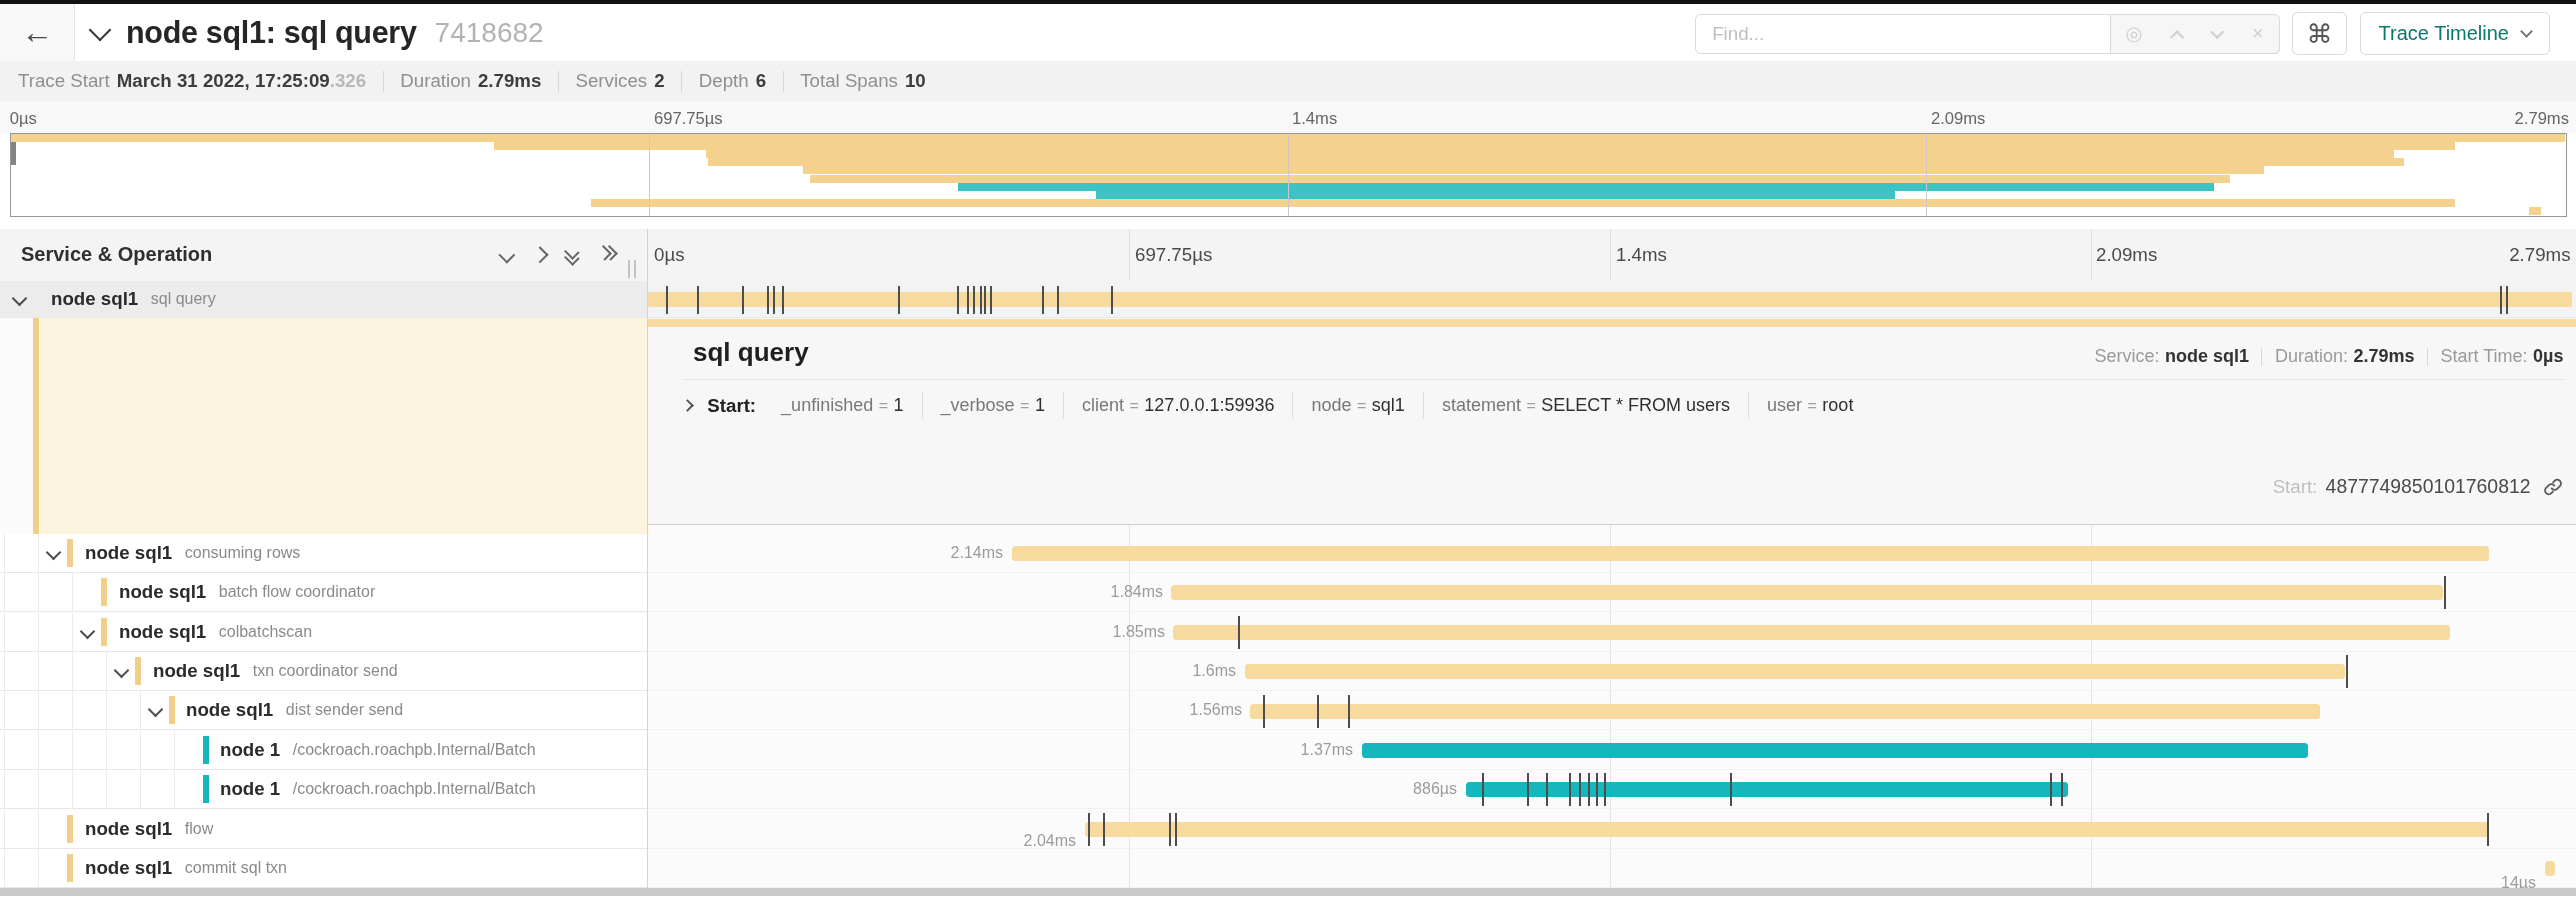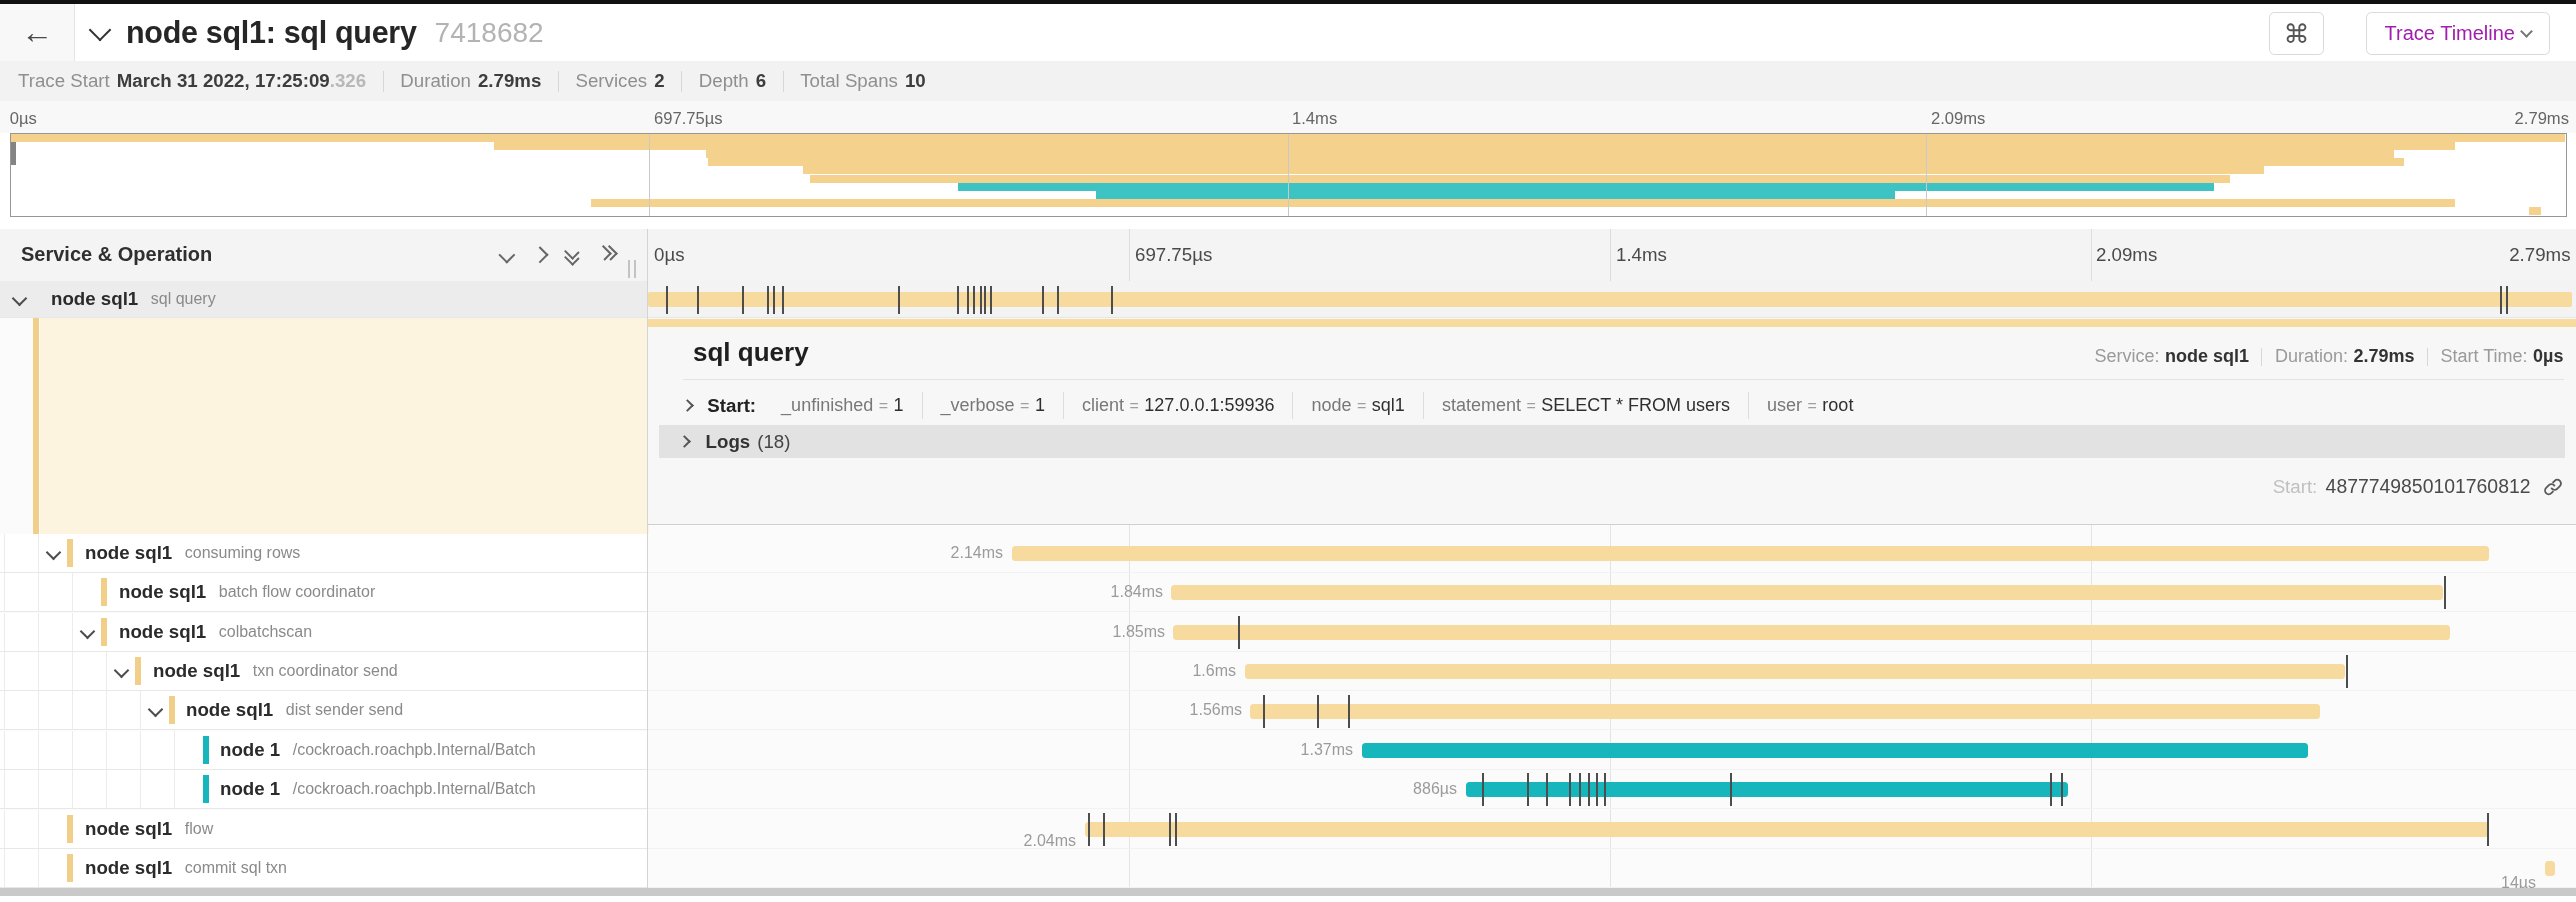--- a/index.html
+++ b/index.html
@@ -20,21 +20,21 @@
   .chev.right{transform:rotate(-45deg);}
   .chev.big{width:14px;height:14px;border-width:2.8px;border-color:#333;margin-top:-5.5px;}
   .hdr-right{position:absolute;right:26px;top:8.3px;height:43px;display:flex;gap:12.5px;align-items:center;}
   .find-group{display:flex;height:40px;}
   .find-group input{width:416px;height:40px;border:1.4px solid #d9d9d9;border-radius:5.5px 0 0 5.5px;padding:0 16.6px;font-size:18.7px;color:#444;font-family:"Liberation Sans",sans-serif;outline:none;box-sizing:border-box;}
   .find-group input::placeholder{color:#bfbfbf;}
   .find-btns{width:169px;height:40px;background:#f6f6f6;border:1.4px solid #d9d9d9;border-left:none;border-radius:0 5.5px 5.5px 0;display:flex;align-items:center;justify-content:space-around;box-sizing:border-box;}
   .find-btns .ic{color:#cfcfcf;font-size:19.4px;cursor:pointer;line-height:1;}
   .chev.lt{width:8.3px;height:8.3px;border-width:2.1px;border-color:#cfcfcf;}
   .kbd-btn{width:55px;height:43px;background:#fff;border:1.4px solid #d9d9d9;border-radius:5.5px;font-size:26px;color:#555;cursor:pointer;line-height:1;}
-  .view-btn{height:43px;background:#fff;border:1.4px solid #d9d9d9;border-radius:5.5px;padding:0 18px;font-size:20px;color:#a21caf;cursor:pointer;display:flex;align-items:center;gap:7px;font-family:"Liberation Sans",sans-serif;margin-left:29px;}
+  .view-btn{height:43px;background:#fff;border:1.4px solid #d9d9d9;border-radius:5.5px;padding:0 18px;font-size:20px;color:#0f766e;cursor:pointer;display:flex;align-items:center;gap:13px;font-family:"Liberation Sans",sans-serif;}
   .chev.sm{width:7px;height:7px;border-width:2.1px;border-color:#777;margin-top:-4.2px;}
 
   
   .info-bar{position:absolute;left:0;top:61px;width:100%;height:40px;background:#f2f2f2;display:flex;align-items:center;padding-left:18px;box-sizing:border-box;font-size:18.7px;color:#8f8f8f;}
   .info-bar b{color:#3d3d3d;margin-left:7px;}
   .info-bar .ms{color:#b8b8b8;font-weight:bold;}
   .sep{display:inline-block;width:0;height:21px;border-left:1.4px solid #d7d7d7;margin:0 16.6px;}
 
   
   .mm-labels{position:absolute;left:0;top:101px;width:100%;height:32px;background:#f8f8f8;font-size:16.6px;color:#666;}
@@ -110,20 +110,29 @@
   <div class="top-strip"></div>
 
   <div class="hdr">
     <button class="back-box"><span>←</span></button>
     <div class="title-wrap">
       <span class="chev down big"></span>
       <h1>node sql1: sql query</h1>
       <span class="trace-id">7418682</span>
     </div>
     <div class="hdr-right">
+      <div class="find-group">
+        <input placeholder="Find..." style="">
+        <div class="find-btns">
+          <span class="ic">◎</span>
+          <span class="chev lt" style="transform:rotate(-135deg);margin-top:5.5px;"></span>
+          <span class="chev lt down" style="margin-top:-4.2px;"></span>
+          <span class="ic">×</span>
+        </div>
+      </div>
       <button class="kbd-btn"><span>⌘</span></button>
       <button class="view-btn">
         <span>Trace Timeline</span>
         <span class="chev down sm"></span>
       </button>
     </div>
   </div>
 
   <div class="info-bar">
     <span>Trace Start</span>
@@ -214,25 +223,20 @@
         <span class="chev right"></span>
         <span class="tags-label">Start:</span>
         <span id="tagItems" style="display:flex;align-items:center;">
             <span class="tag-item"><span class="k">_unfinished</span><span class="eq">=</span><span class="v">1</span></span>
             <span class="tag-item"><span class="k">_verbose</span><span class="eq">=</span><span class="v">1</span></span>
             <span class="tag-item"><span class="k">client</span><span class="eq">=</span><span class="v">127.0.0.1:59936</span></span>
             <span class="tag-item"><span class="k">node</span><span class="eq">=</span><span class="v">sql1</span></span>
             <span class="tag-item"><span class="k">statement</span><span class="eq">=</span><span class="v">SELECT * FROM users</span></span>
             <span class="tag-item"><span class="k">user</span><span class="eq">=</span><span class="v">root</span></span>
           </span>
-      </div>
-      <div class="logs-bar">
-        <span class="chev right"></span>
-        <b>Logs</b>
-        <span class="logs-count">(18)</span>
       </div>
       <div class="spanid-row">
         <span class="lbl">Start:</span>
         <span class="val">4877749850101760812</span>
         <svg width="22" height="22" viewBox="0 0 24 24" fill="none" stroke="#5a5a5a" stroke-width="2" stroke-linecap="round" stroke-linejoin="round">
           <path d="M10.5 13.5a4 4 0 0 0 6 .5l3-3a4 4 0 0 0-5.7-5.7l-1.7 1.7"></path>
           <path d="M13.5 10.5a4 4 0 0 0-6-.5l-3 3a4 4 0 0 0 5.7 5.7l1.7-1.7"></path>
         </svg>
       </div>
     </div>

